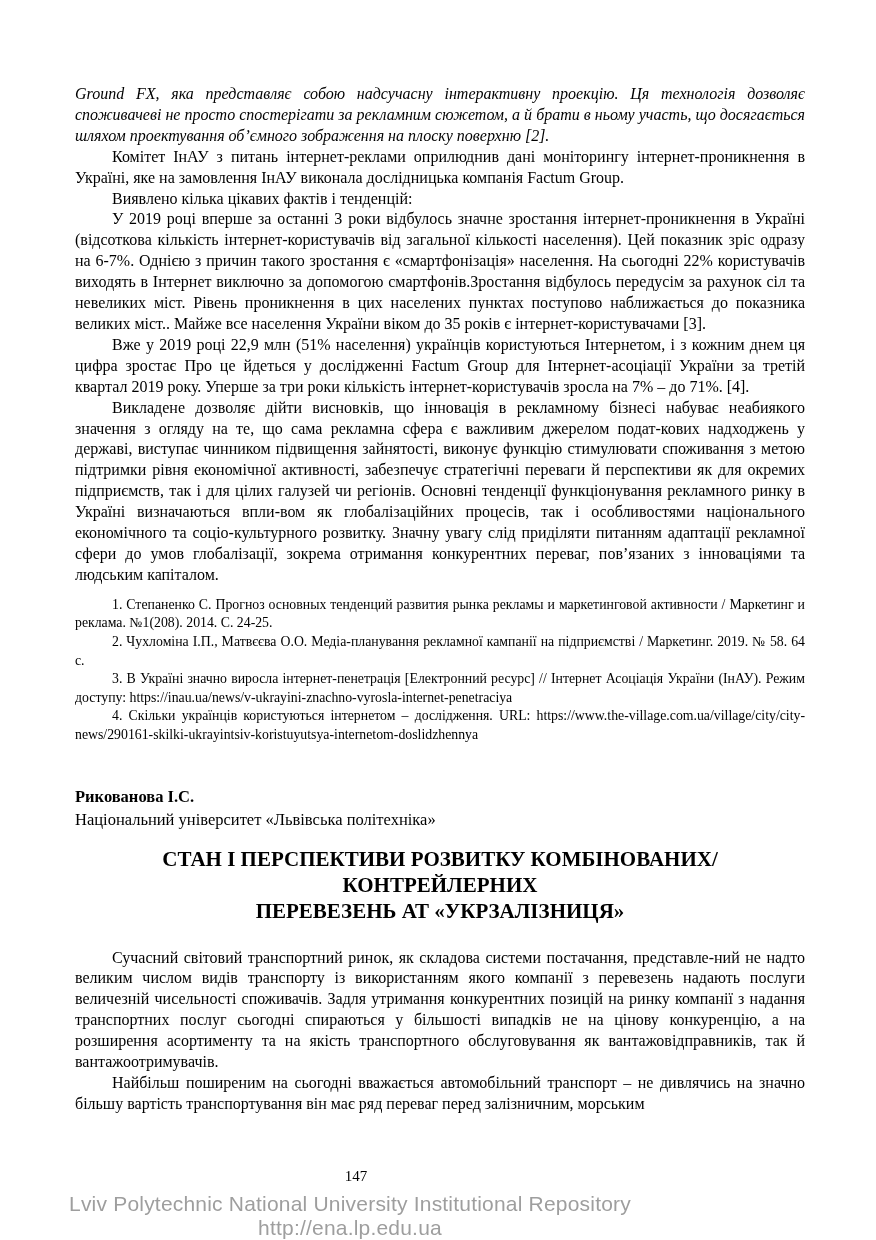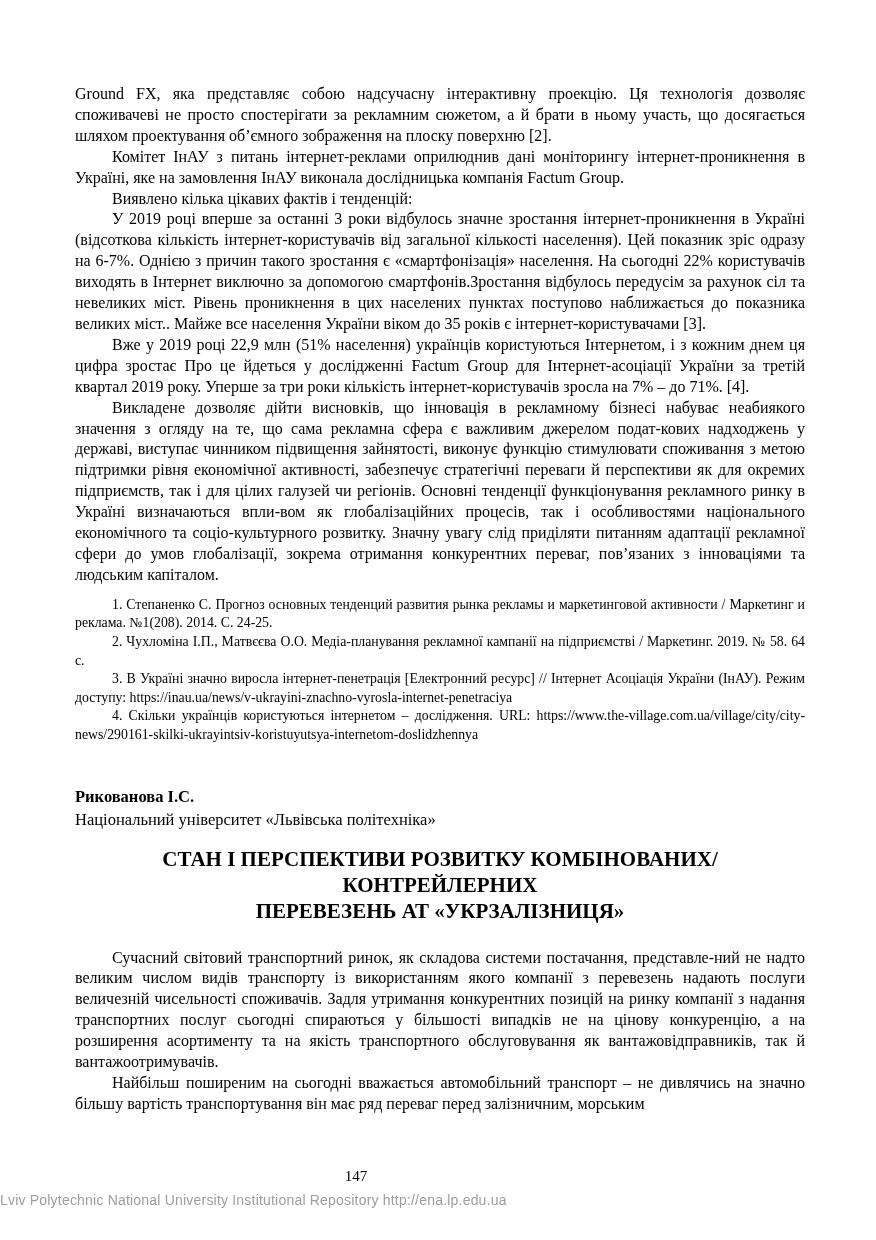--- a/index.html
+++ b/index.html
@@ -14,21 +14,21 @@
     padding: 84px 71px 0 75px;
     box-sizing: border-box;
   }
   .body-p {
     margin: 0;
     font-size: 16px;
     line-height: 20.9px;
     text-align: justify;
     text-indent: 37px;
   }
-  .body-p.no-indent { text-indent: 0; }
+  .body-p.no-indent { text-indent: 0; font-style: italic; }
   .references { margin-top: 10px; }
   .ref-p {
     margin: 0;
     font-size: 13.8px;
     line-height: 18.6px;
     text-align: justify;
     text-indent: 37px;
     overflow-wrap: break-word;
   }
   .author-block {
@@ -49,22 +49,23 @@
   .title-line { display: block; }
   .article2-body { margin-top: 24px; }
   .page-number {
     position: absolute; top: 1168px; left: 0; width: 712px;
     text-align: center;
     font-size: 15px;
     font-family: "Liberation Serif", serif;
   }
   .repo-footer {
     position: absolute; top: 1192px; left: 0; width: 700px;
+    text-align: center;
     font-family: "Liberation Sans", sans-serif;
-    font-size: 14px;
+    font-size: 21px;
     color: #9e9e9e;
     letter-spacing: 0.2px;
   }
 </style>
 </head>
 <body>
 
 <div class="page">
 
   <section>

